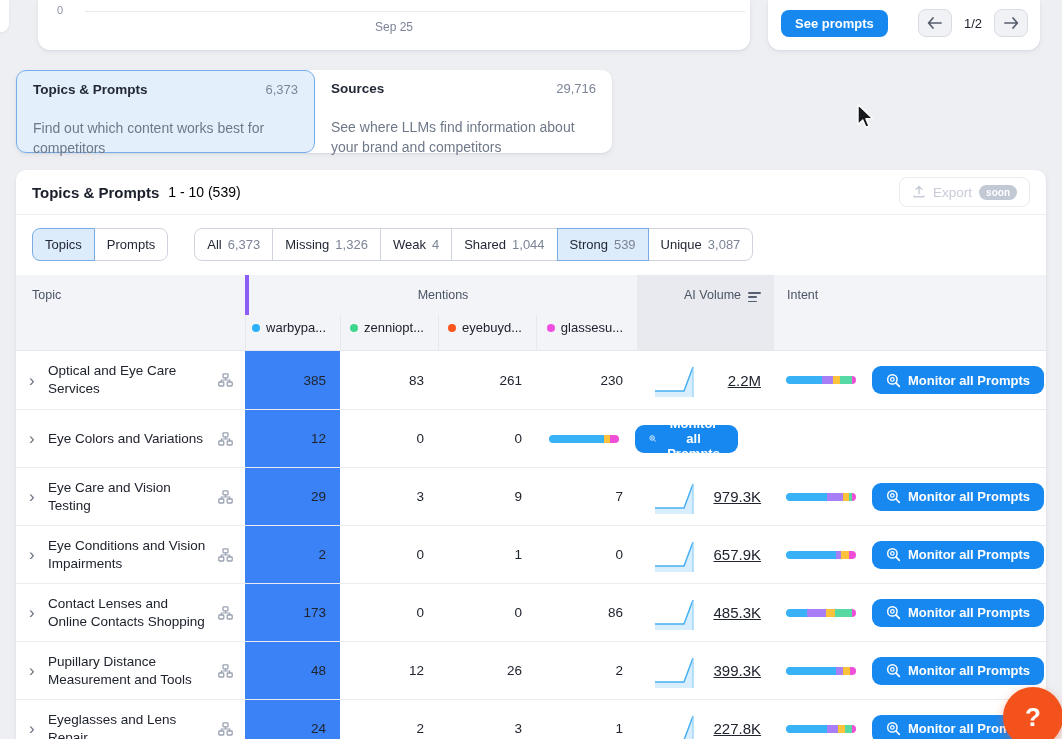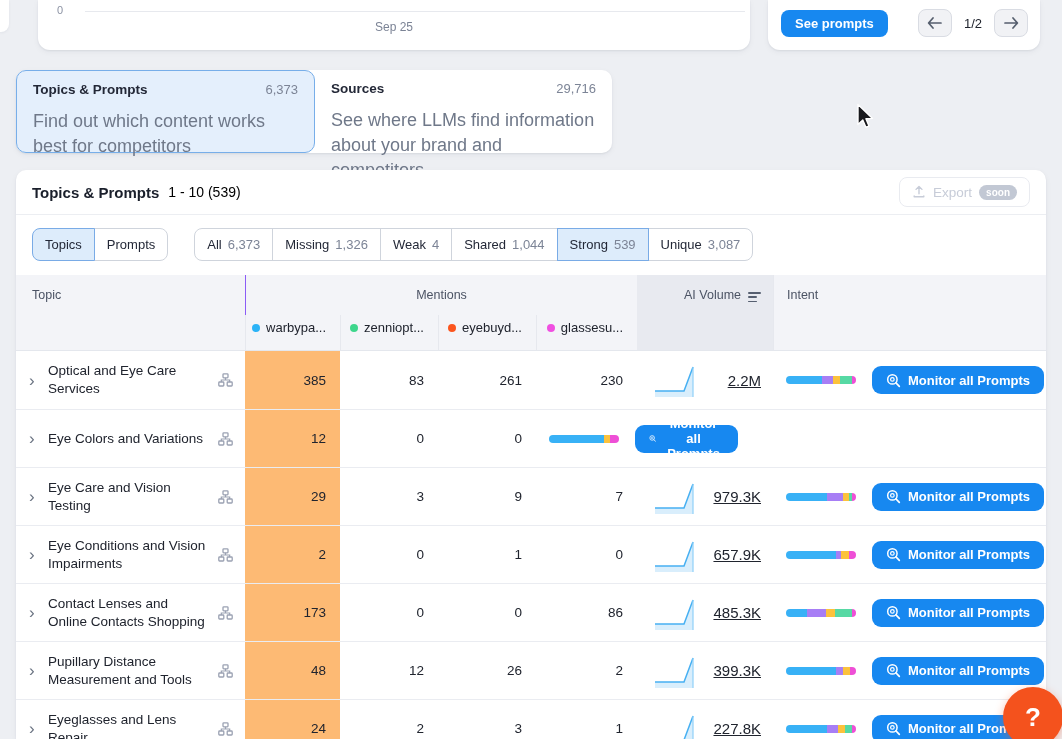--- a/index.html
+++ b/index.html
@@ -31,21 +31,21 @@
   .pager-label { font-size:13px; color:#20242e; }
 
   
   .tab-cards { position:absolute; left:16px; top:70px; width:596px; height:83px; display:flex; border-radius:10px; box-shadow:0 1px 2px rgba(25,35,60,.07), 0 2px 6px rgba(25,35,60,.05); background:#fff; }
   .tab-card { flex:1; padding:11px 16px 10px; cursor:pointer; }
   .tab-card.selected { background:#e4effc; border:1px solid #77aee9; border-radius:10px; }
   .tab-card:not(.selected) { border-radius:0 10px 10px 0; }
   .tab-card-head { display:flex; justify-content:space-between; align-items:baseline; }
   .tab-card-title { font-size:13.5px; font-weight:bold; color:#232837; }
   .tab-card-count { font-size:13px; color:#7c8496; }
-  .tab-card-desc { margin-top:12px; font-size:18px; line-height:1.4; color:#6f7889; max-width:280px; }
+  .tab-card-desc { margin-top:22px; font-size:14px; line-height:1.4; color:#6f7889; max-width:280px; }
 
   
   .panel { position:absolute; left:16px; top:170px; width:1030px; height:569px; border-radius:10px 10px 0 0; overflow:hidden; }
   .panel-header { height:44px; display:flex; align-items:center; padding:0 16px; }
   .panel-title { font-size:15px; font-weight:bold; color:#1a1f2b; }
   .panel-range { margin-left:9px; font-size:14px; color:#000000; }
   .export-btn { margin-left:auto; display:inline-flex; align-items:center; gap:7px; height:30px; padding:0 12px; border:1px solid #e9ebf0; border-radius:8px; background:#fff; color:#c7ccd8; font-size:13.5px; cursor:default; }
   .soon-badge { background:#c2c8d4; color:#fff; font-size:10px; font-weight:bold; padding:2px 7px; border-radius:9px; }
   .panel-divider { border-top:1px solid #eceef2; }
 
@@ -54,38 +54,38 @@
   .seg-item { position:relative; padding:6px 12px; font-size:13px; line-height:19px; color:#232837; background:#fff; border:1px solid #cfd4dc; margin-left:-1px; cursor:pointer; white-space:nowrap; }
   .seg-item:first-child { margin-left:0; border-radius:8px 0 0 8px; }
   .seg-item:last-child { border-radius:0 8px 8px 0; }
   .seg-item.selected { background:#ddecfb; border-color:#79abe6; z-index:1; }
   .seg-count { color:#7c8496; margin-left:6px; }
 
   
   .thead { display:grid; grid-template-columns:229px 95px 98px 98px 101px 136px 1fr; grid-template-rows:40px 35px; background:#f3f4f8; border-bottom:1px solid #e4e7ed; }
   .th { font-size:12.5px; color:#4b5364; }
   .th-topic { grid-column:1; grid-row:1/3; padding:13px 0 0 16px; }
-  .th-mentions { grid-column:2/6; grid-row:1; display:flex; justify-content:center; padding-top:13px; border-left:1px solid #8b5cf6; }
+  .th-mentions { grid-column:2/6; grid-row:1; display:flex; justify-content:center; padding-top:13px; border-left:4px solid #8b5cf6; }
   .th-sub { grid-row:2; display:flex; justify-content:flex-end; align-items:center; gap:6px; padding:0 14px 10px 0; font-size:13px; color:#20242e; border-left:1px solid #e6e8ee; }
   .th-sub:first-of-type { border-left:none; }
   .dot { width:8px; height:8px; border-radius:50%; flex:none; }
   .th-ai { grid-column:6; grid-row:1/3; background:#e8eaf0; display:flex; justify-content:flex-end; align-items:flex-start; gap:7px; padding:13px 12px 0 0; }
   .th-intent { grid-column:7; grid-row:1/3; padding:13px 0 0 13px; border-left:1px solid #e6e8ee; }
   .sort-icon { display:inline-flex; flex-direction:column; gap:2.5px; padding-top:4px; }
   .sort-icon span { height:1.8px; background:#565f70; border-radius:1px; }
   .sort-icon .s1{ width:13px; } .sort-icon .s2{ width:9px; } .sort-icon .s3{ width:9px; }
 
   .trow { display:grid; grid-template-columns:229px 95px 98px 98px 101px 136px 1fr; align-items:center; height:58px; border-top:1px solid #eaecf1; }
   .trow:first-child { border-top:none; }
   .cell-topic { display:flex; align-items:center; height:100%; padding:0 12px 0 13px; gap:6px; }
   .chev { color:#6a7382; font-size:17px; line-height:1; flex:none; width:13px; cursor:pointer; }
   .topic-label { flex:1; font-size:13.5px; line-height:1.32; color:#20242e; cursor:pointer; }
   .sitemap { flex:none; margin-left:2px; cursor:pointer; }
   .cell-num { text-align:right; padding-right:14px; font-size:13.5px; color:#20242e; height:100%; display:flex; align-items:center; justify-content:flex-end; }
-  .cell-m1 { background:#fdba74; }
+  .cell-m1 { background:#3b82f6; }
   .cell-ai { display:flex; align-items:center; height:100%; padding:0 12px 0 17px; }
   .cell-ai .vol { margin-left:auto; font-size:15px; color:#20242e;text-decoration:underline; }
   .cell-intent { display:flex; align-items:center; padding-left:13px; }
   .intent-bar { width:70px; height:8px; border-radius:4px; overflow:hidden; display:flex; flex:none; }
   .intent-bar span { display:block; height:100%; flex:none; }
   .monitor-btn { margin-left:16px; height:28px; border-radius:9px; }
 
   
   .help-fab { position:absolute; left:1003px; top:687px; width:60px; height:60px; border-radius:50%; background:#f4521d; color:#fff; font-size:26px; font-weight:bold; display:flex; align-items:center; justify-content:center; box-shadow:0 3px 10px rgba(244,82,29,.4); cursor:pointer; }
 

